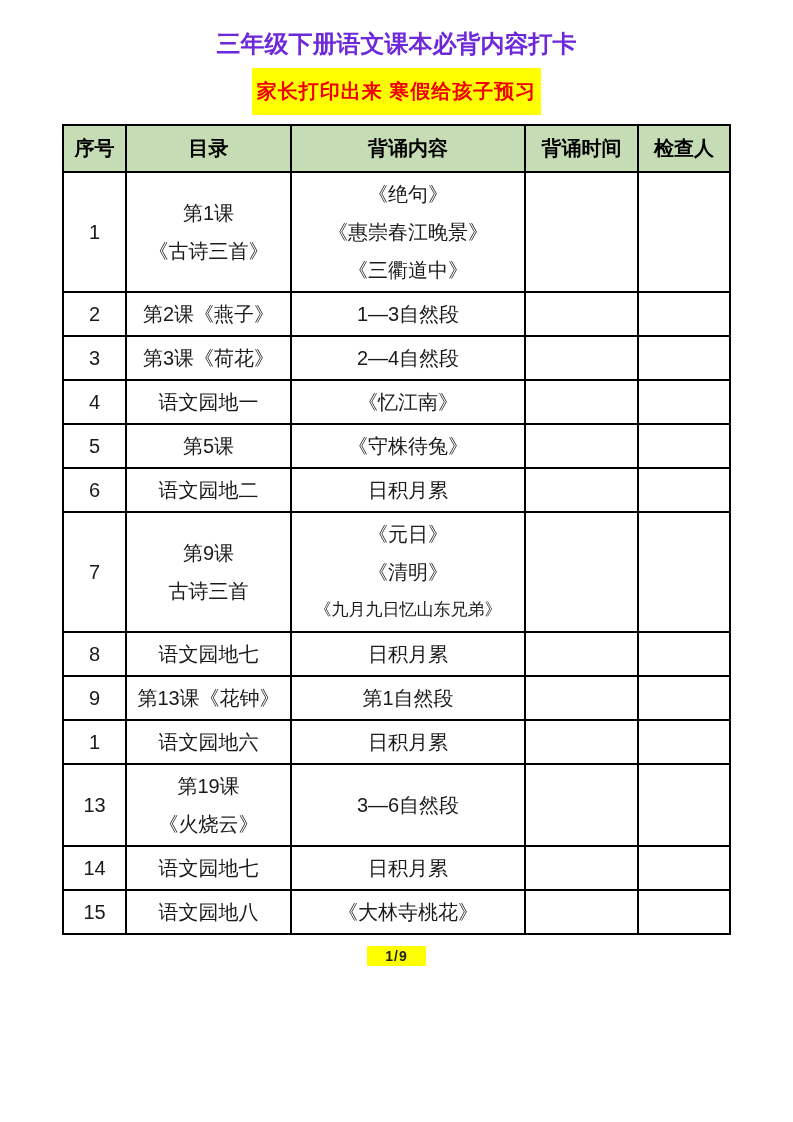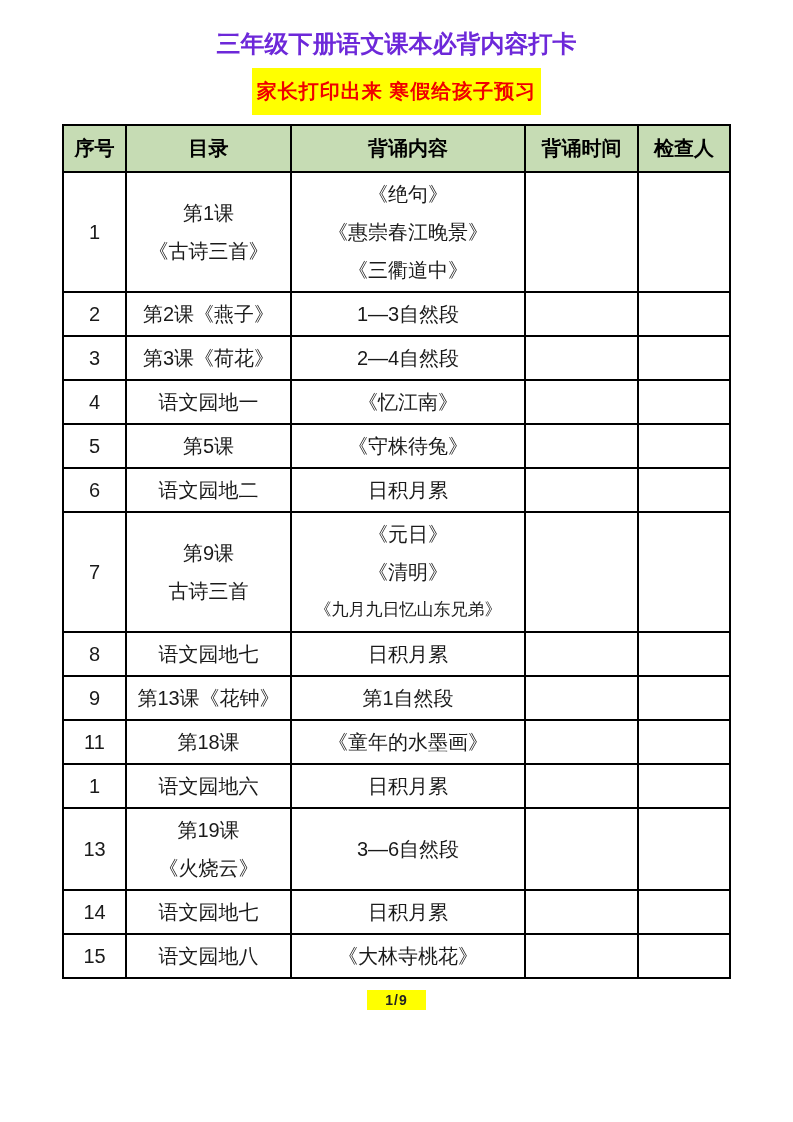--- a/index.html
+++ b/index.html
@@ -256,37 +256,20 @@
         </td>
         <td>
           <div class="line"></div>
         </td>
         <td>
           <div class="line"></div>
         </td>
       </tr>
       <tr>
         <td>
-          <div class="line">11</div>
-        </td>
-        <td>
-          <div class="line">第18课</div>
-        </td>
-        <td>
-          <div class="line">《童年的水墨画》</div>
-        </td>
-        <td>
-          <div class="line"></div>
-        </td>
-        <td>
-          <div class="line"></div>
-        </td>
-      </tr>
-      <tr>
-        <td>
           <div class="line">1</div>
         </td>
         <td>
           <div class="line">语文园地六</div>
         </td>
         <td>
           <div class="line">日积月累</div>
         </td>
         <td>
           <div class="line"></div>

